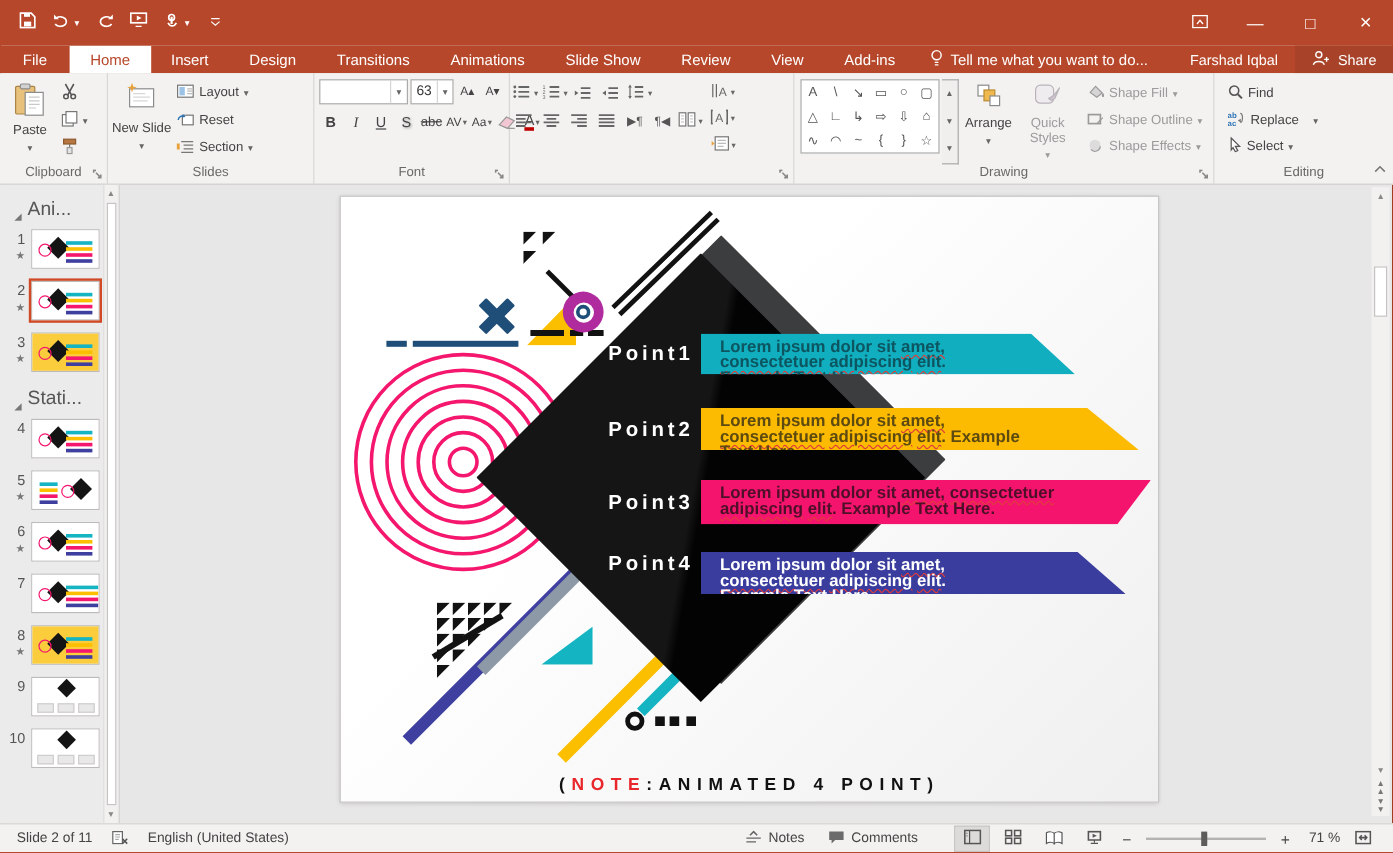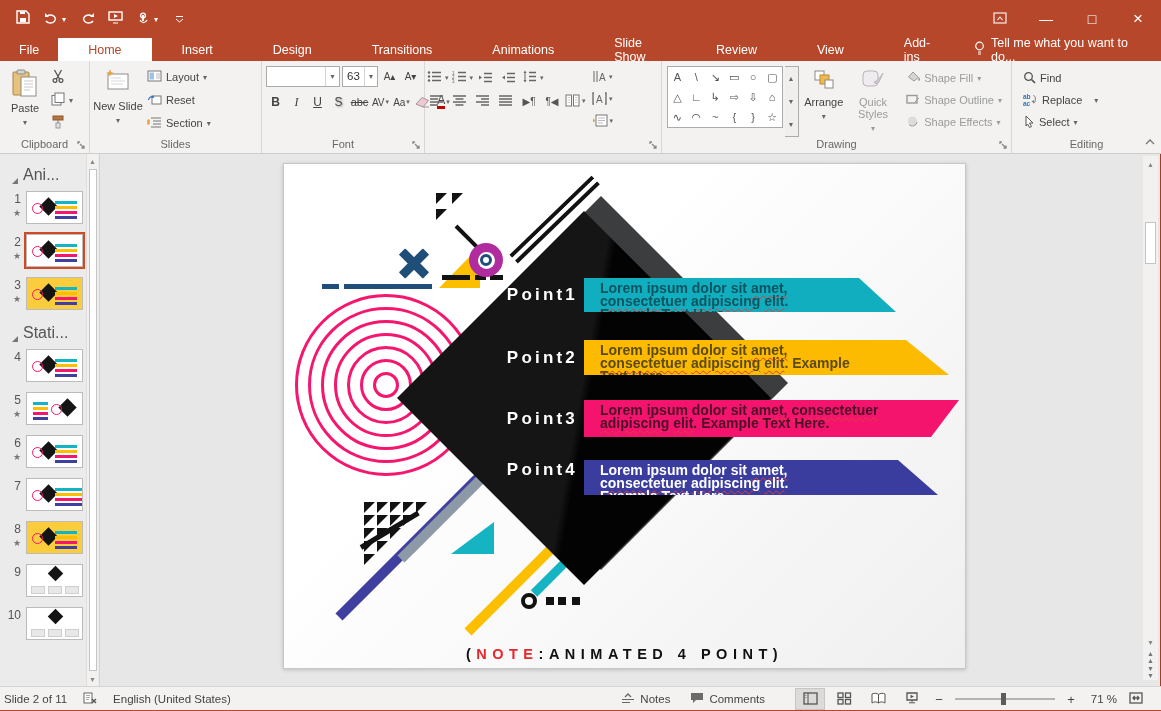--- a/index.html
+++ b/index.html
@@ -13,21 +13,21 @@
   .qat { display:flex; align-items:center; gap:2px; padding-left:10px; }
   .qat .qbtn { width:26px; height:28px; display:flex; align-items:center; justify-content:center; }
   .qat .caret { font-size:8px; margin-left:-4px; width:10px; }
   .title-text { position:absolute; left:0; right:0; text-align:center; font-size:12.5px; pointer-events:none; }
   .winctl { margin-left:auto; display:flex; height:38px; }
   .winctl .wbtn { width:46px; height:38px; display:flex; align-items:center; justify-content:center; font-size:14px; }
   .winctl .close { font-size:17px; }
 
   
   .tabrow { height:23px; background:#b7472a; display:flex; align-items:stretch; color:#fff; font-size:12.5px; }
-  .tab { padding:0 30px; display:flex; align-items:center; cursor:default; }
+  .tab { padding:0 17px; display:flex; align-items:center; cursor:default; }
   .tab.file { padding:0 19px; }
   .tab.active { background:#fff; color:#b7472a; }
   .tellme { display:flex; align-items:center; gap:6px; padding:0 12px; }
   .tabrow .right { margin-left:auto; display:flex; align-items:center; }
   .username { font-size:12px; padding:0 14px; }
   .share { display:flex; align-items:center; gap:6px; background:#a8432a; padding:0 14px; height:23px; font-size:12px; }
 
   
   .ribbon { height:93px; background:#f3f2f1; border-bottom:1px solid #cfcdcb; display:flex; position:relative; }
   .group { border-right:1px solid #d9d7d5; display:flex; flex-direction:column; position:relative; padding:2px 2px 0 2px; }
@@ -129,21 +129,21 @@
   .donut .w { width:17px; height:17px; border-radius:50%; background:#fff; display:flex; align-items:center; justify-content:center; }
   .donut .c { width:12px; height:12px; border-radius:50%; background:#fff; }
   .trigrid { position:absolute; left:80px; top:338px; z-index:1; }
   .trigrid i { position:absolute; width:11px; height:11px; clip-path:polygon(0 0,100% 0,0 100%); }
   .sq8 { position:absolute; width:8px; height:8px; z-index:4; }
   .circ-o { position:absolute; left:237px; top:429px; width:16px; height:16px; border-radius:50%; border:4px solid #111; z-index:4; }
 
   
   .statusbar { height:25px; background:#f3f2f1; border-top:1px solid #d6d4d2; display:flex; align-items:center;
     font-size:11.5px; color:#444; position:relative; box-shadow:inset 0 -1px 0 #b7472a; }
-  .sb-left { display:flex; align-items:center; gap:16px; padding-left:4px; }
+  .sb-left { display:flex; align-items:center; gap:16px; padding-left:14px; }
   .sb-right { margin-left:auto; display:flex; align-items:center; gap:4px; padding-right:10px; }
   .sb-btn { display:flex; align-items:center; gap:5px; padding:0 8px; height:24px; }
   .viewbtn { width:30px; height:22px; display:flex; align-items:center; justify-content:center; }
   .viewbtn.sel { background:#dcdbda; border:1px solid #c8c6c4; }
   .zoomtrack { width:100px; height:2px; background:#b5b3b1; position:relative; margin:0 4px; }
   .zoomtrack .tick { position:absolute; left:50%; top:-3px; width:1px; height:8px; background:#9a9896; }
   .zoomtrack .zthumb { position:absolute; left:46%; top:-5px; width:5px; height:12px; background:#5e5c5a; }
   .zplusminus { font-size:13px; width:16px; text-align:center; color:#444; }
   .zpct { min-width:34px; text-align:right; }
 </style>
@@ -221,20 +221,31 @@
         <div class="tab">Review</div>
         <div class="tab">View</div>
         <div class="tab">Add-ins</div>
       </span>
     <div class="tellme">
       <span><svg width="11" height="14">
             <circle cx="5.5" cy="5" r="3.8" stroke="#fff" stroke-width="1.2" fill="none"></circle>
             <path d="M4 11h3M4 13h3" stroke="#fff"></path>
           </svg></span>
       <span>Tell me what you want to do...</span>
+    </div>
+    <div class="right">
+      <span class="username">Farshad Iqbal</span>
+      <div class="share">
+        <span><svg width="16" height="13">
+              <circle cx="6" cy="3.6" r="2.5" stroke="#fff" stroke-width="1.2" fill="none"></circle>
+              <path d="M1.5 12c.7-3.6 8.3-3.6 9 0" stroke="#fff" stroke-width="1.2" fill="none"></path>
+              <path d="M12.5 5.5v4M10.5 7.5h4" stroke="#fff" stroke-width="1.2"></path>
+            </svg></span>
+        <span>Share</span>
+      </div>
     </div>
   </div>
 
   <div class="ribbon">
 
     <div class="group" style="width:90px">
       <div class="g-body">
         <div class="bigbtn">
           <span><svg width="26" height="28">
                 <rect x="1" y="3" width="16" height="23" rx="1" fill="#e8c17c" stroke="#ab8347"></rect>

